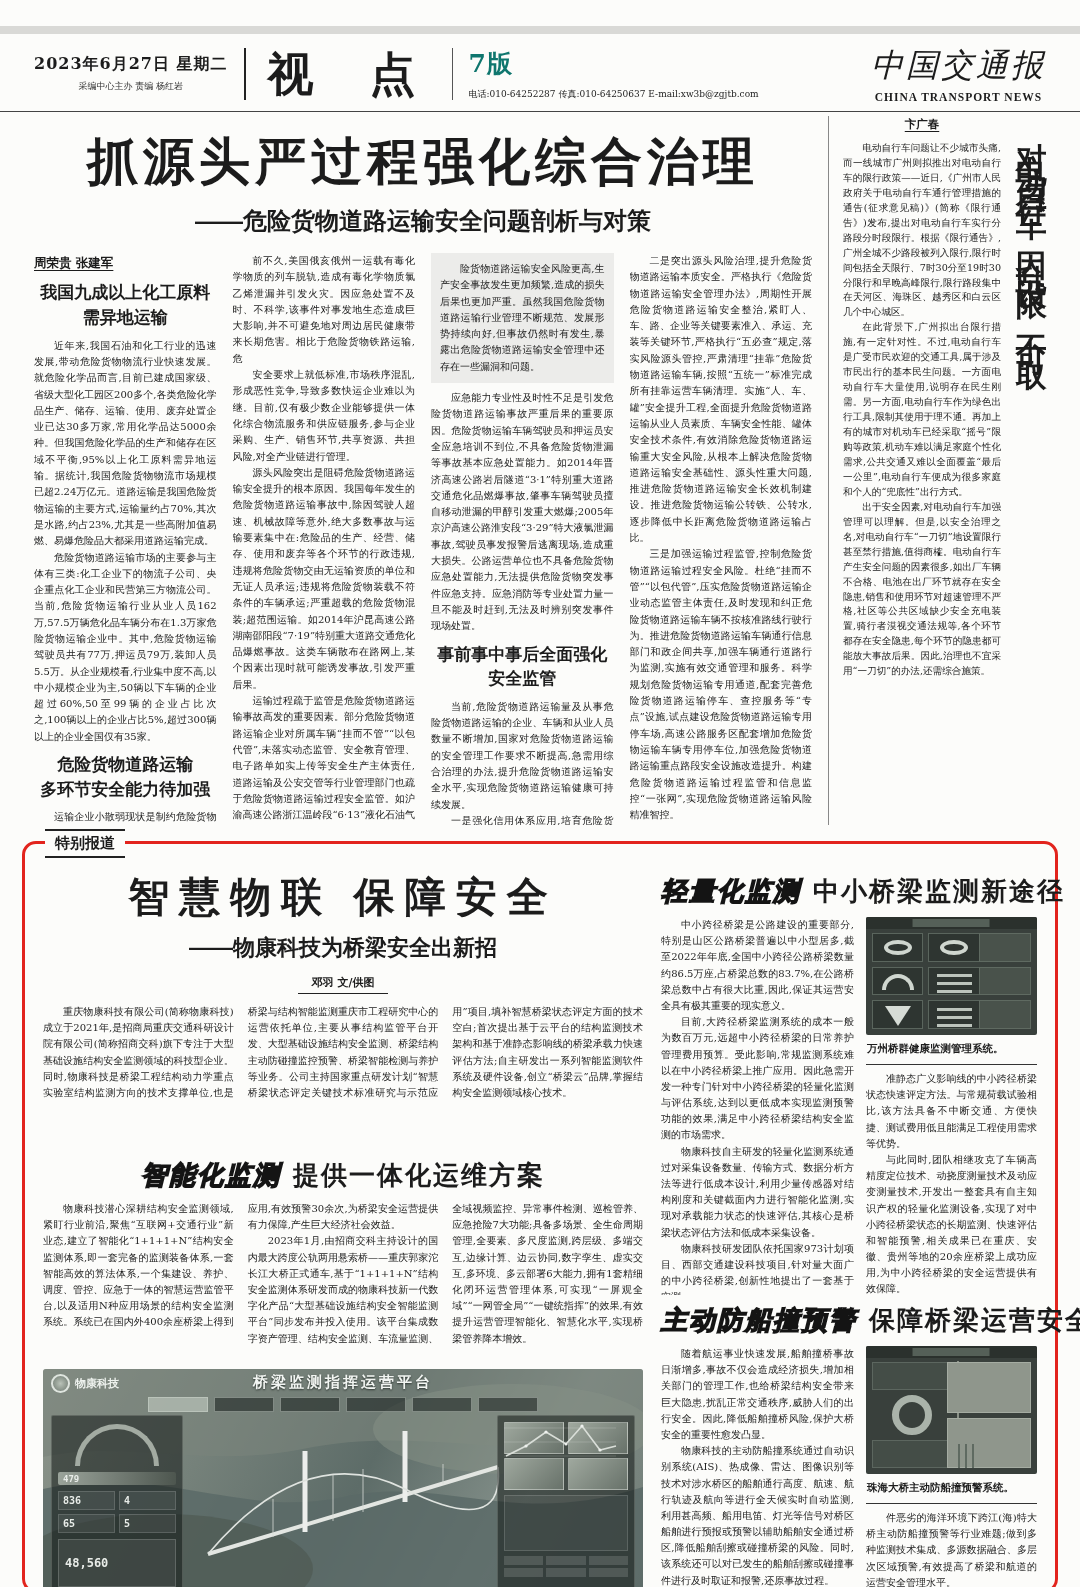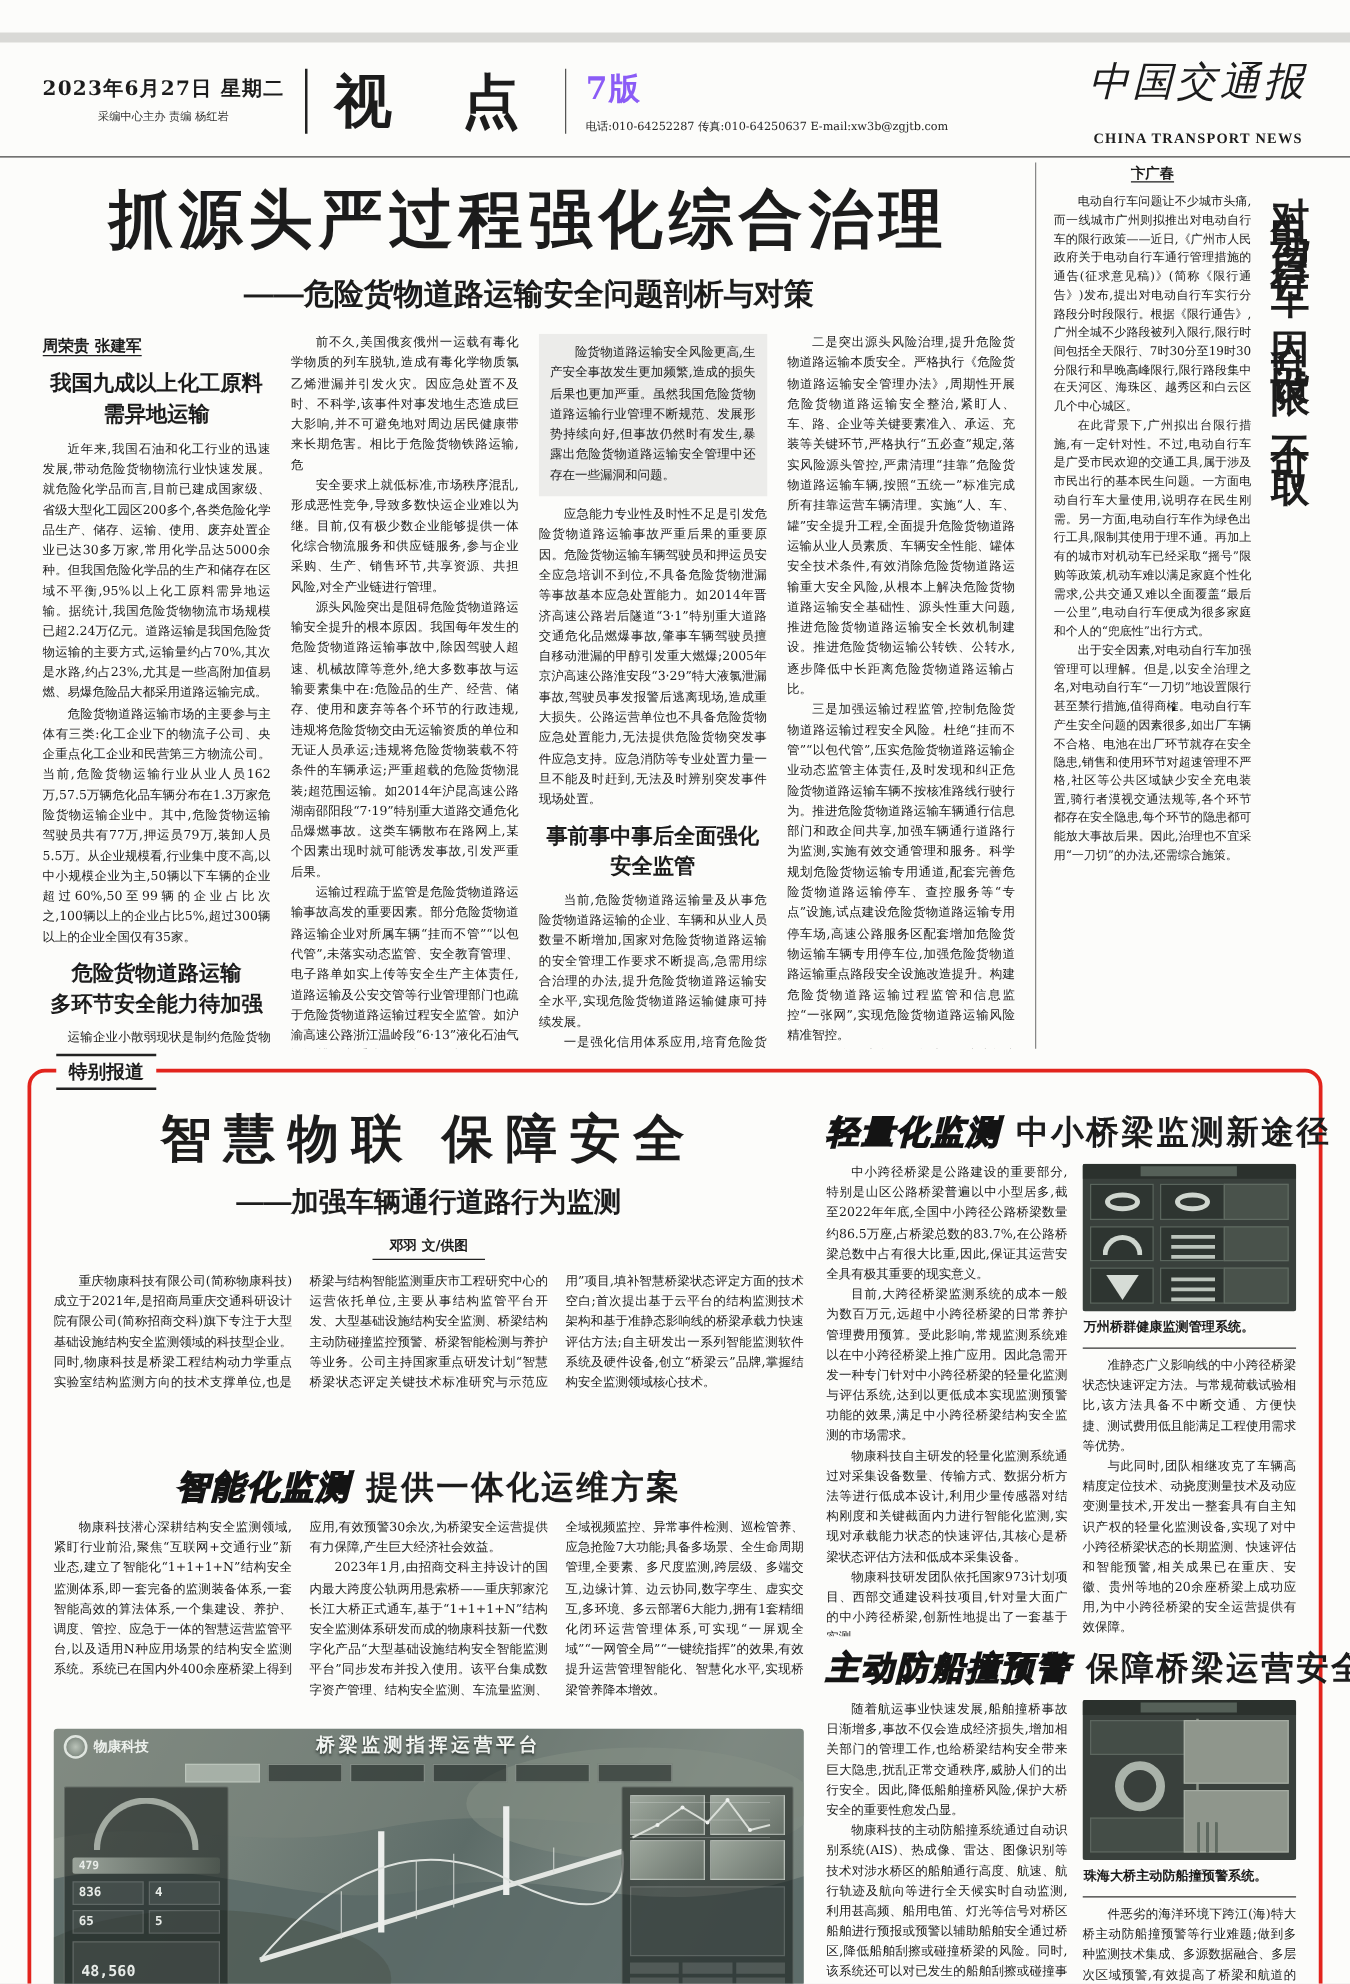--- a/index.html
+++ b/index.html
@@ -9,25 +9,25 @@
 
   
   .masthead{display:flex;align-items:center;gap:16px;padding:2px 34px 8px;border-bottom:1px solid #444;}
   .date-block{text-align:center;min-width:170px;}
   .date-line{font-size:16px;font-weight:700;letter-spacing:1px;}
   .editor-line{font-size:9px;margin-top:5px;color:#333;}
   .mh-vline{width:2px;height:52px;background:#222;}
   .mh-vline.thin{width:1px;background:#555;}
   .section-name{font-size:46px;font-weight:900;letter-spacing:20px;line-height:1;padding-left:6px;}
   .pageno-block{text-align:left;}
-  .pageno{font-size:25px;font-weight:800;color:#8b5cf6;letter-spacing:1px;}
+  .pageno{font-size:25px;font-weight:800;color:#0f766e;letter-spacing:1px;}
   .contact{font-size:9px;margin-top:8px;color:#222;}
   .brand{margin-left:auto;text-align:center;}
   .brand-cn{font-size:32px;font-weight:400;font-style:italic;letter-spacing:3px;}
-  .brand-en{font-size:11.5px;font-weight:700;letter-spacing:1px;margin-top:17px;font-family:"Liberation Serif",serif;}
+  .brand-en{font-size:11.5px;font-weight:700;letter-spacing:1px;margin-top:3px;font-family:"Liberation Serif",serif;}
 
   
   .content{display:flex;padding:4px 34px 0;}
   .main-article{width:778px;}
   .headline{text-align:center;font-size:51px;font-weight:900;letter-spacing:5px;margin:12px 0 8px;
             font-family:"Liberation Sans",sans-serif;}
   .deck{text-align:center;font-size:24px;font-weight:700;margin:0 0 16px;font-family:"Liberation Sans",sans-serif;}
   .cols{display:flex;gap:16px;}
   .col{width:183px;height:572px;overflow:hidden;font-size:10px;line-height:1.63;text-align:justify;}
   .para{text-indent:2em;margin:0;}
@@ -229,21 +229,21 @@
       </div>
       <div class="vertical-title">对电动自行车“因乱设限”不可取</div>
     </div>
   </div>
 
   <div class="special">
     <div class="special-label">特别报道</div>
 
     <div class="sp-left">
       <div class="sp-headline">智慧物联 保障安全</div>
-      <div class="sp-deck">——加强车辆通行道路行为监测</div>
+      <div class="sp-deck">——物康科技为桥梁安全出新招</div>
       <div class="sp-byline">
         <span>邓羽 文/供图</span>
       </div>
       <div class="flow3">
           <p class="para">重庆物康科技有限公司(简称物康科技)成立于2021年,是招商局重庆交通科研设计院有限公司(简称招商交科)旗下专注于大型基础设施结构安全监测领域的科技型企业。同时,物康科技是桥梁工程结构动力学重点实验室结构监测方向的技术支撑单位,也是桥梁与结构智能监测重庆市工程研究中心的运营依托单位,主要从事结构监管平台开发、大型基础设施结构安全监测、桥梁结构主动防碰撞监控预警、桥梁智能检测与养护等业务。公司主持国家重点研发计划“智慧桥梁状态评定关键技术标准研究与示范应用”项目,填补智慧桥梁状态评定方面的技术空白;首次提出基于云平台的结构监测技术架构和基于准静态影响线的桥梁承载力快速评估方法;自主研发出一系列智能监测软件系统及硬件设备,创立“桥梁云”品牌,掌握结构安全监测领域核心技术。</p>
         </div>
 
       <div class="sect-head">
         <span class="em">智能化监测</span><span class="rest">提供一体化运维方案</span>
       </div>

